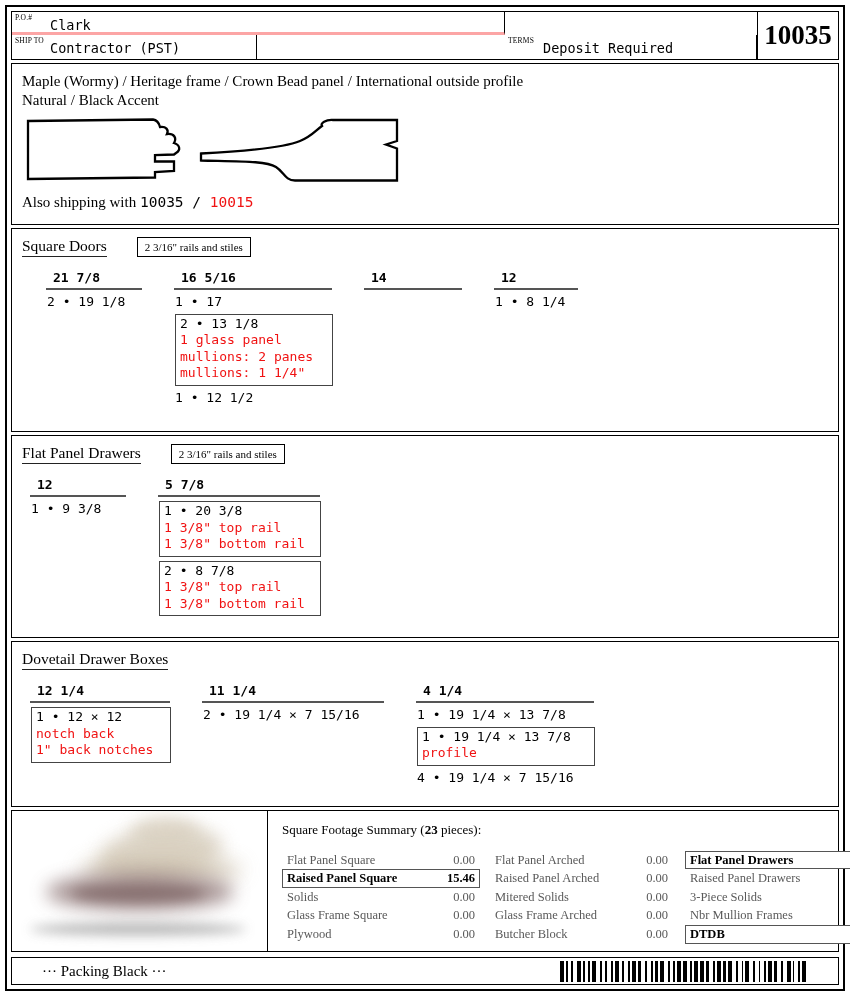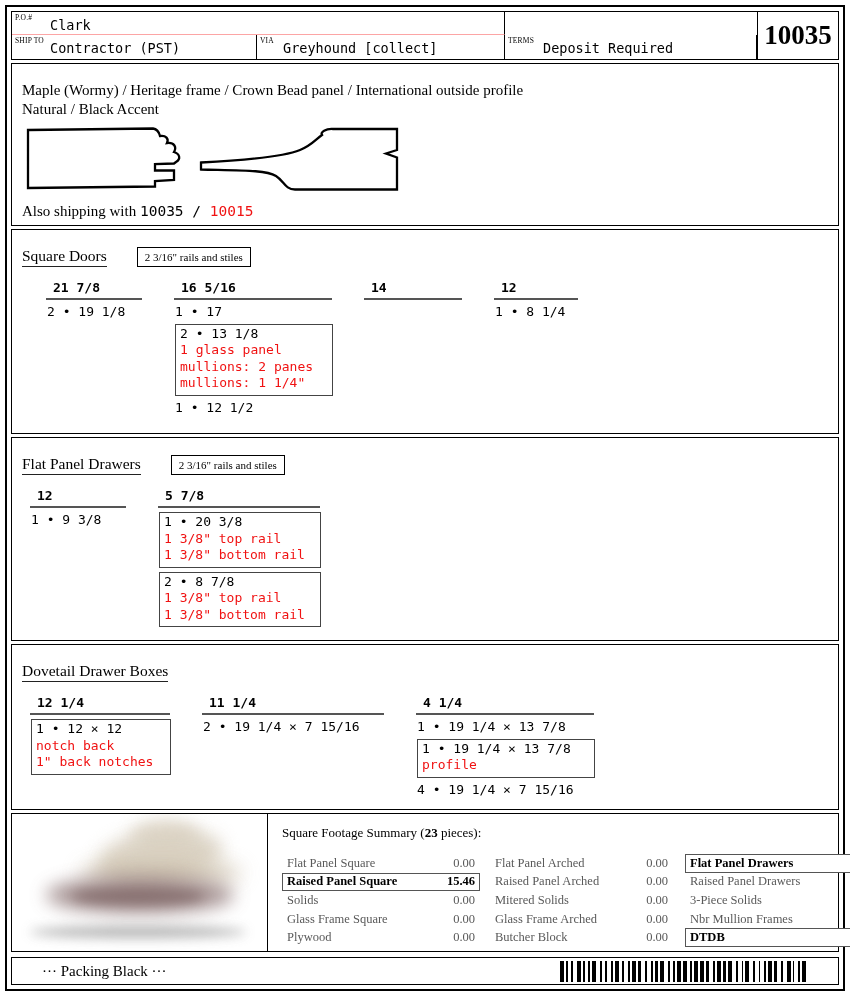--- a/index.html
+++ b/index.html
@@ -1,32 +1,32 @@
 <!DOCTYPE html>
 <html style="--red: #f01212;"><head>
 <meta charset="utf-8">
 <style>
   html,body{margin:0;padding:0;background:#fff;}
   body{width:850px;height:1000px;position:relative;font-family:"Liberation Serif",serif;color:#000;}
   .page{position:absolute;left:5px;top:5px;width:840px;height:986px;border:2px solid #000;box-sizing:border-box;padding:4px;display:flex;flex-direction:column;}
   
   .hdr{display:grid;grid-template-columns:245px 248px 252px 1fr;grid-template-rows:23px 24px;border:1.5px solid #000;flex:0 0 auto;}
-  .cell{position:relative;border-right:1px solid #000;border-bottom:1px solid #fca5a5;overflow:hidden;}
+  .cell{position:relative;border-right:1px solid #000;border-bottom:3px solid #fca5a5;overflow:hidden;}
   .cell .lbl{position:absolute;top:1px;left:3px;font-size:7.5px;letter-spacing:.2px;}
   .cell .val{font-family:"DejaVu Sans Mono",monospace;font-size:13.5px;display:block;padding:4.5px 0 0 38px;white-space:nowrap;}
   .c-po{grid-column:1/3;grid-row:1;}
   .c-ship{grid-column:3;grid-row:1;}
   .c-shipto{grid-column:1;grid-row:2;border-bottom:none;}
   .c-via{grid-column:2;grid-row:2;border-bottom:none;}
   .c-via .val{padding-left:26px;}
   .c-terms{grid-column:3;grid-row:2;border-bottom:none;}
   .c-order{grid-column:4;grid-row:1/3;border-left:1px solid #000;display:flex;align-items:center;justify-content:center;font-weight:bold;font-size:27px;border-right:none;border-bottom:none;}
   
   .box{border:1.5px solid #000;box-sizing:border-box;margin-top:3px;position:relative;}
-  .pad{padding:17px 10px;}
+  .pad{padding:8px 10px;}
   #desc-box{height:163px;}
   #section-0{height:205px;}
   #section-1{height:204px;}
   #section-2{height:166px;margin-top:3px;}
   .desc-line{font-size:15px;line-height:19px;}
   .profile-svg{display:block;margin:5px 0 0 3px;}
   .also{margin-top:9px;font-size:15px;}
   .also .mono{font-family:"DejaVu Sans Mono",monospace;font-size:14.5px;}
   .red{color:var(--red,#f01212);}
   .sec-head{display:flex;align-items:center;}
@@ -75,24 +75,20 @@
 
   <div class="hdr">
     <div class="cell c-po">
       <span class="lbl">P.O.#</span>
       <span class="val">Clark</span>
     </div>
     <div class="cell c-shipto">
       <span class="lbl">SHIP TO</span>
       <span class="val">Contractor (PST)</span>
     </div>
-    <div class="cell c-via">
-      <span class="lbl">VIA</span>
-      <span class="val">Greyhound [collect]</span>
-    </div>
     <div class="cell c-terms">
       <span class="lbl">TERMS</span>
       <span class="val">Deposit Required</span>
     </div>
     <div class="cell c-order">10035</div>
   </div>
 
   <div class="box pad" id="desc-box">
     <div class="desc-line">Maple (Wormy) / Heritage frame / Crown Bead panel / International outside profile</div>
     <div class="desc-line">Natural / Black Accent</div>

